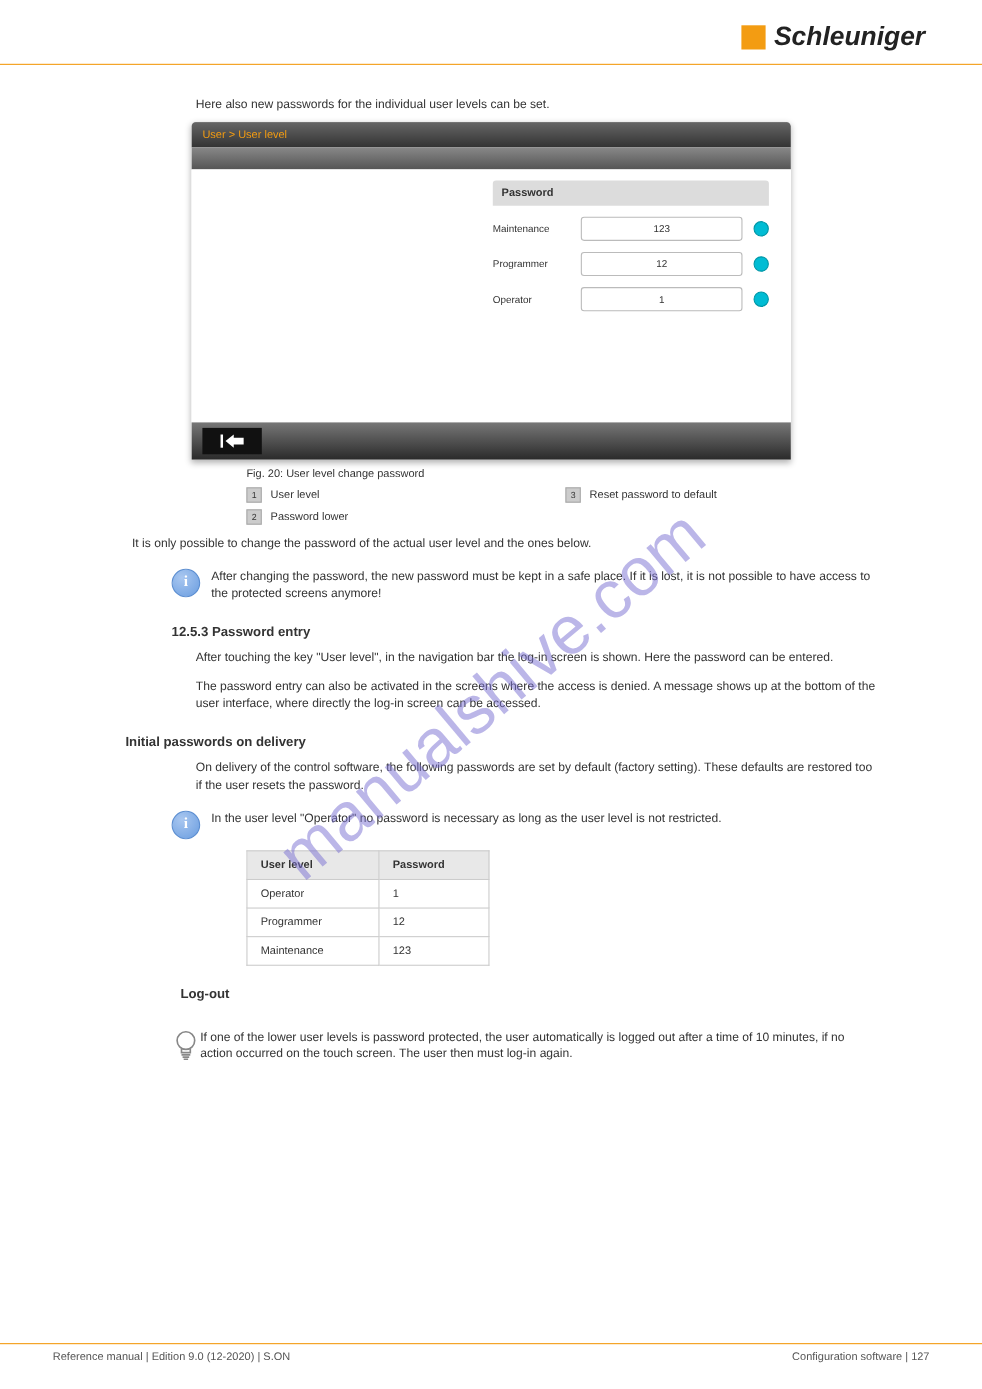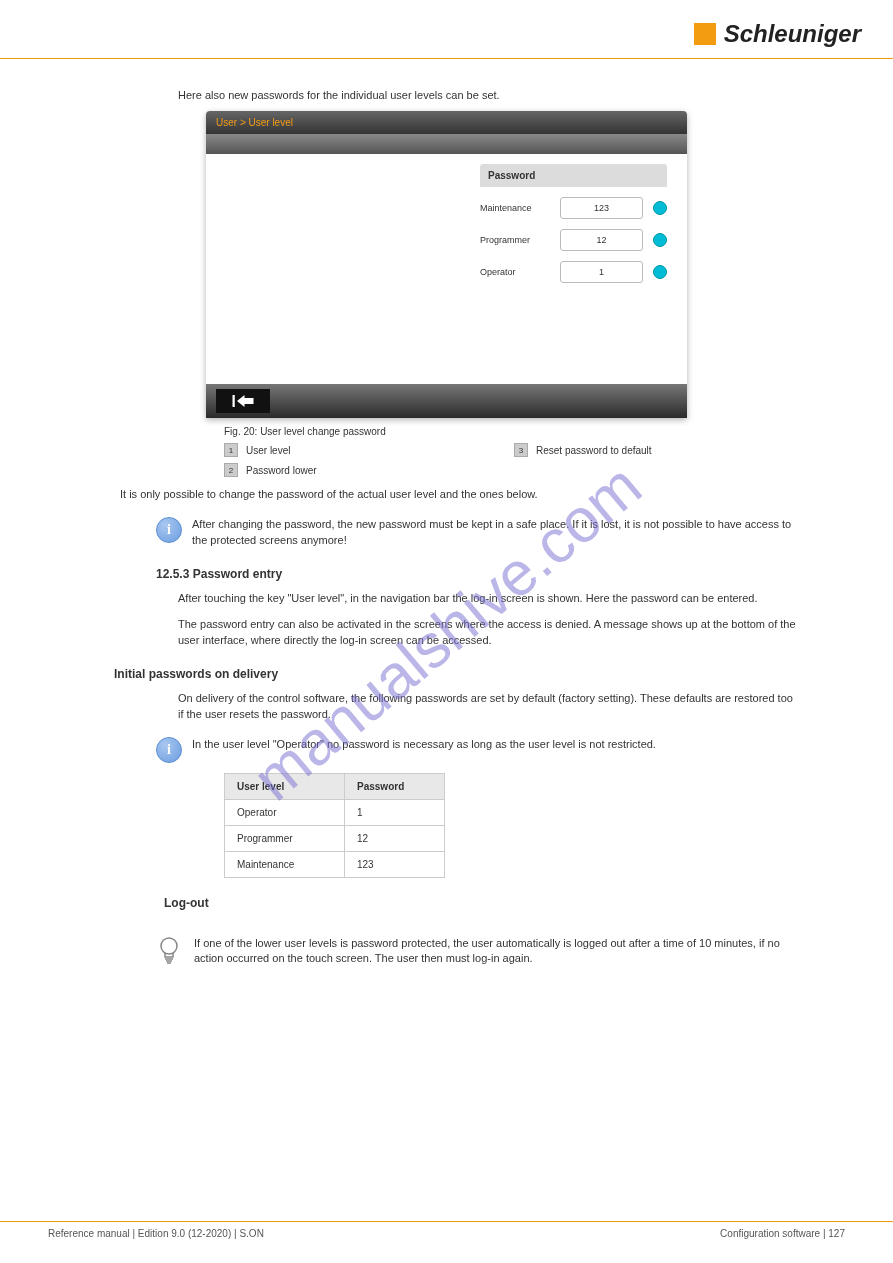--- a/index.html
+++ b/index.html
@@ -1,27 +1,27 @@
 <!DOCTYPE html>
 <html><head>
   <meta charset="utf-8">
   <style>
     * { margin: 0; padding: 0; box-sizing: border-box; }
     body { font-family: Arial, sans-serif; background: #fff; width: 893px; height: 1263px; position: relative; color: #333; }
     
-    .header-bar { display: flex; justify-content: flex-end; align-items: center; padding: 20px 32px 10px; }
+    .header-bar { display: flex; justify-content: flex-end; align-items: center; padding: 20px 52px 10px; }
     .logo { display: flex; align-items: center; gap: 8px; }
     .logo-square { width: 22px; height: 22px; background: #f39c12; }
     .logo-text { font-size: 24px; font-weight: bold; font-style: italic; color: #222; }
     .top-divider { border-bottom: 1px solid #f39c12; margin: 0; }
     
     .content { padding: 0 48px; }
     .intro { font-size: 11px; margin: 30px 100px 10px 130px; }
     
-    .hmi-window { width: 481px; margin: 10px auto 8px; background: #fff; border-radius: 4px 4px 0 0; overflow: hidden; box-shadow: 0 2px 6px rgba(0,0,0,0.3); }
+    .hmi-window { width: 545px; margin: 10px auto 8px; background: #fff; border-radius: 4px 4px 0 0; overflow: hidden; box-shadow: 0 2px 6px rgba(0,0,0,0.3); }
     .hmi-titlebar { background: linear-gradient(to bottom, #666, #333); color: #f39c12; font-size: 10px; padding: 6px 10px; }
     .hmi-topstrip { height: 20px; background: linear-gradient(to bottom, #888, #555); }
     .hmi-body { background: #fff; padding: 10px 14px 50px 14px; min-height: 230px; }
     .hmi-section { margin-left: 260px; margin-right: 6px; }
     .hmi-section-header { background: #dcdcdc; font-size: 10px; font-weight: bold; padding: 6px 8px; border-radius: 3px 3px 0 0; margin-bottom: 10px; }
     .hmi-row { display: flex; align-items: center; margin-bottom: 10px; gap: 10px; }
     .hmi-row-label { font-size: 9px; width: 70px; text-align: left; color: #333; }
     .hmi-row-field { flex: 1; background: #fff; border: 1px solid #bbb; border-radius: 3px; font-size: 9px; text-align: center; padding: 5px 4px; }
     .hmi-row-btn { width: 14px; height: 14px; border-radius: 50%; background: #00bcd4; border: 1px solid #0097a7; }
     .hmi-footer { background: linear-gradient(to bottom, #777, #2a2a2a); height: 34px; display: flex; align-items: center; padding: 0 10px; }
@@ -43,21 +43,21 @@
     .info-text { font-size: 11px; line-height: 1.45; }
     
     .h3 { font-size: 12px; font-weight: bold; margin: 18px 48px 0 108px; }
     
     .default-table { margin: 10px 0 0 176px; border-collapse: collapse; font-size: 10px; }
     .default-table th, .default-table td { border: 1px solid #ccc; padding: 7px 12px; text-align: left; }
     .default-table th { background: #e8e8e8; font-weight: bold; }
     .default-table td:first-child { width: 120px; }
     .default-table td:last-child { width: 100px; }
     
-    .bulb-row { display: flex; align-items: flex-start; margin: 26px 48px 0 108px; gap: 12px; }
+    .bulb-row { display: flex; align-items: flex-start; margin: 26px 48px 0 108px; gap: 0; }
     .bulb-icon { width: 26px; display: flex; flex-direction: column; align-items: center; flex-shrink: 0; }
     .bulb-text { font-size: 11px; line-height: 1.45; }
     
     .bottom-bar { position:absolute; bottom: 0; left: 0; right: 0; }
     .bottom-divider { border-top: 1px solid #f39c12; margin: 0 0 6px; }
     .footer-line { display: flex; justify-content: space-between; font-size: 10px; padding: 0 48px 24px; color: #555; }
     
     .watermark { position: absolute; top: 50%; left: 50%; transform: translate(-50%,-50%) rotate(-40deg); font-size: 62px; color: rgba(120,110,210,0.5); font-weight: normal; pointer-events: none; z-index: 5; white-space: nowrap; }
   </style>
 </head>

